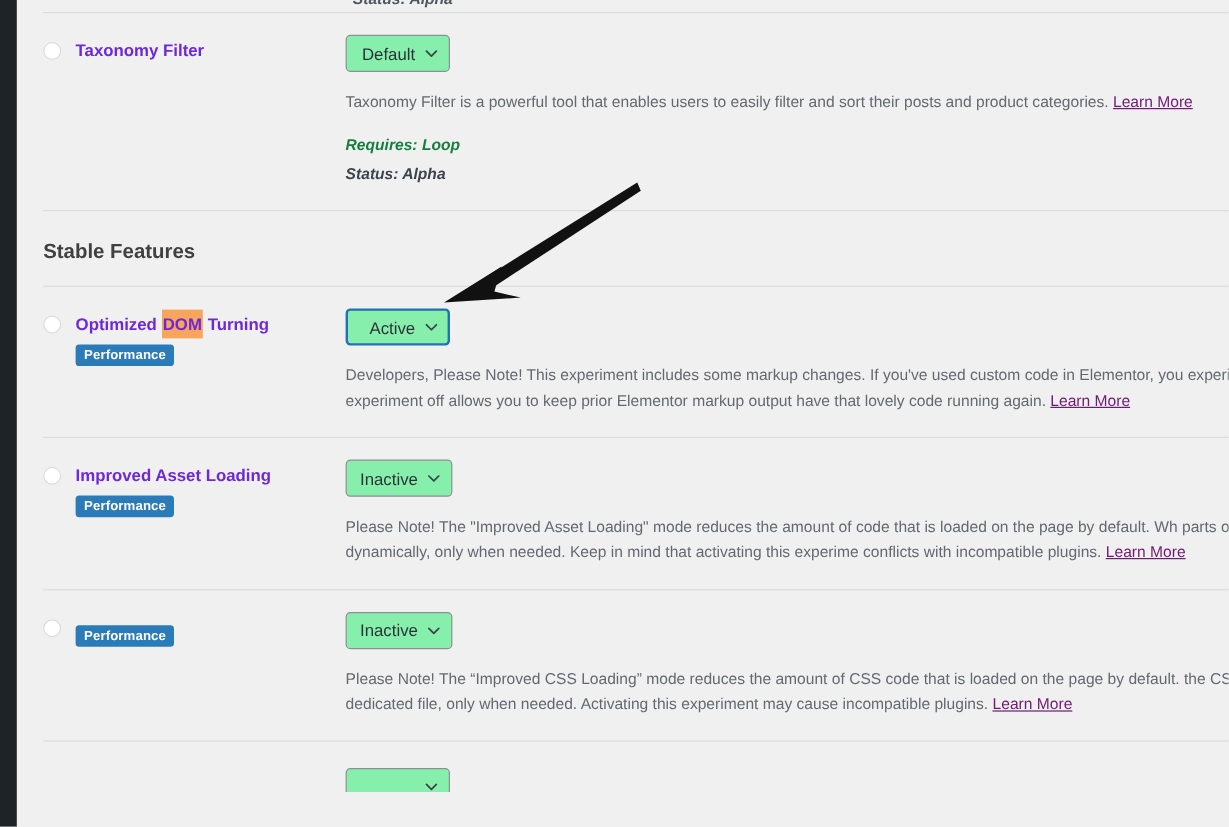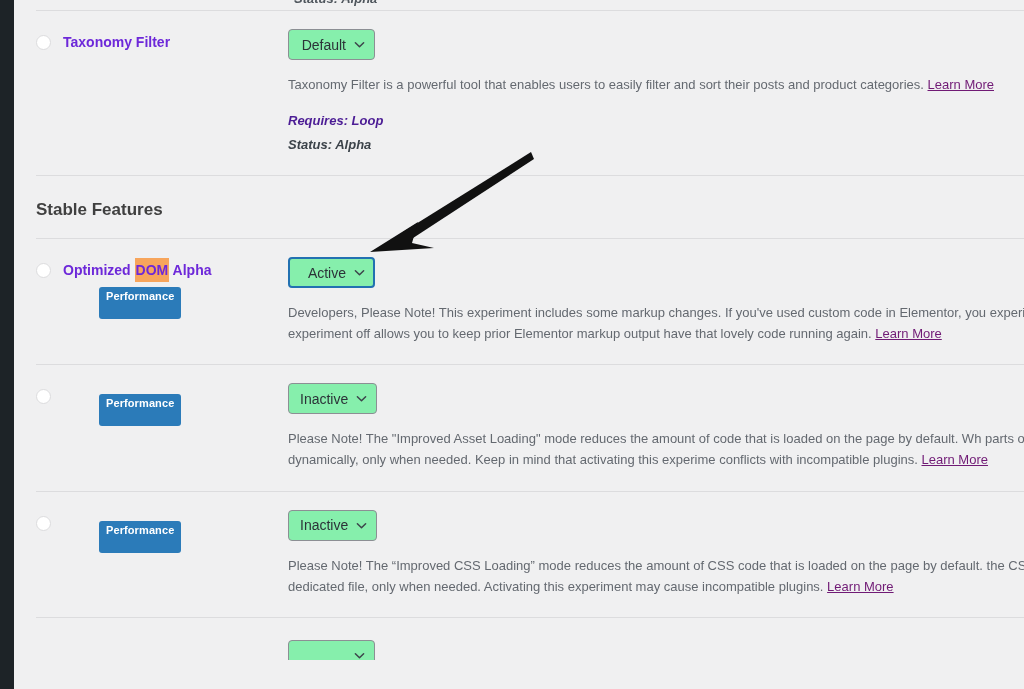--- a/index.html
+++ b/index.html
@@ -116,24 +116,23 @@
   }
 
   .badge {
     display: inline-block;
     margin-top: 7px;
     background: #2b7bb9;
     color: #ffffff;
     font-size: 11px;
     font-weight: bold;
     line-height: 1;
-    padding: 4px 7px 17px 7px;
+    padding: 4px 7px 3px 7px;
     border-radius: 3px;
     letter-spacing: 0.1px;
-    margin-left: 36px;
   }
 
   
   .select {
     display: inline-flex;
     align-items: center;
     justify-content: flex-end;
     min-width: 87px;
     height: 31px;
     padding: 0 9px 0 11px;
@@ -175,21 +174,21 @@
     text-decoration: underline;
   }
 
   .meta-line {
     font-size: 13px;
     font-weight: bold;
     font-style: italic;
     line-height: 1.55;
     white-space: nowrap;
   }
-  .meta-requires { color: #4c1d95; margin-top: 16px; }
+  .meta-requires { color: #15803d; margin-top: 16px; }
   .meta-status   { color: #3c434a; margin-top: 4px; }
 
   
   .section-heading {
     font-size: 17px;
     font-weight: bold;
     color: #404040;
     padding: 24px 0 18px 0;
   }
 
@@ -253,35 +252,61 @@
     <div class="divider"></div>
 
     <div class="section-heading">Stable Features</div>
 
     <div class="divider"></div>
 
     <div class="feature-row">
       <div class="col-label">
         <div class="indicator"></div>
         <div class="label-stack">
-          <div class="feature-title"><span>Optimized </span><span class="hl-dom">DOM</span><span> Alpha</span></div>
+          <div class="feature-title"><span>Optimized </span><span class="hl-dom">DOM</span><span> Turning</span></div>
           <span class="badge">Performance</span>
         </div>
       </div>
       <div class="col-control">
         <div class="select focused">
           <span>Active</span>
           <span class="caret">
             <svg viewBox="0 0 12 12" width="11" height="11">
                 <path d="M1.5 4 L6 8.5 L10.5 4" fill="none" stroke="#3c434a" stroke-width="1.6" stroke-linecap="round" stroke-linejoin="round"></path>
               </svg>
           </span>
         </div>
         <div class="desc">
           <span>Developers, Please Note! This experiment includes some markup changes. If you've used custom code in Elementor, you experienced a snippet of code not running. Turning this experiment off allows you to keep prior Elementor markup output have that lovely code running again.</span>
+          <a href="#" class="link">Learn More</a>
+        </div>
+      </div>
+    </div>
+
+    <div class="divider"></div>
+
+    <div class="feature-row">
+      <div class="col-label">
+        <div class="indicator"></div>
+        <div class="label-stack">
+          <div class="feature-title">Improved Asset Loading</div>
+          <span class="badge">Performance</span>
+        </div>
+      </div>
+      <div class="col-control">
+        <div class="select">
+          <span>Inactive</span>
+          <span class="caret">
+            <svg viewBox="0 0 12 12" width="11" height="11">
+                <path d="M1.5 4 L6 8.5 L10.5 4" fill="none" stroke="#3c434a" stroke-width="1.6" stroke-linecap="round" stroke-linejoin="round"></path>
+              </svg>
+          </span>
+        </div>
+        <div class="desc">
+          <span>Please Note! The "Improved Asset Loading" mode reduces the amount of code that is loaded on the page by default. Wh parts of the infrastructure code will be loaded dynamically, only when needed. Keep in mind that activating this experime conflicts with incompatible plugins.</span>
           <a href="#" class="link">Learn More</a>
         </div>
       </div>
     </div>
 
     <div class="divider"></div>
 
     <div class="feature-row">
       <div class="col-label">
         <div class="indicator"></div>
@@ -292,45 +317,20 @@
       <div class="col-control">
         <div class="select">
           <span>Inactive</span>
           <span class="caret">
             <svg viewBox="0 0 12 12" width="11" height="11">
                 <path d="M1.5 4 L6 8.5 L10.5 4" fill="none" stroke="#3c434a" stroke-width="1.6" stroke-linecap="round" stroke-linejoin="round"></path>
               </svg>
           </span>
         </div>
         <div class="desc">
-          <span>Please Note! The "Improved Asset Loading" mode reduces the amount of code that is loaded on the page by default. Wh parts of the infrastructure code will be loaded dynamically, only when needed. Keep in mind that activating this experime conflicts with incompatible plugins.</span>
-          <a href="#" class="link">Learn More</a>
-        </div>
-      </div>
-    </div>
-
-    <div class="divider"></div>
-
-    <div class="feature-row">
-      <div class="col-label">
-        <div class="indicator"></div>
-        <div class="label-stack">
-          <span class="badge">Performance</span>
-        </div>
-      </div>
-      <div class="col-control">
-        <div class="select">
-          <span>Inactive</span>
-          <span class="caret">
-            <svg viewBox="0 0 12 12" width="11" height="11">
-                <path d="M1.5 4 L6 8.5 L10.5 4" fill="none" stroke="#3c434a" stroke-width="1.6" stroke-linecap="round" stroke-linejoin="round"></path>
-              </svg>
-          </span>
-        </div>
-        <div class="desc">
           <span>Please Note! The “Improved CSS Loading” mode reduces the amount of CSS code that is loaded on the page by default. the CSS code will be loaded, rather inline or in a dedicated file, only when needed. Activating this experiment may cause incompatible plugins.</span>
           <a href="#" class="link">Learn More</a>
         </div>
       </div>
     </div>
 
     <div class="divider"></div>
 
     <div class="feature-row partial-row">
       <div class="spacer"></div>

